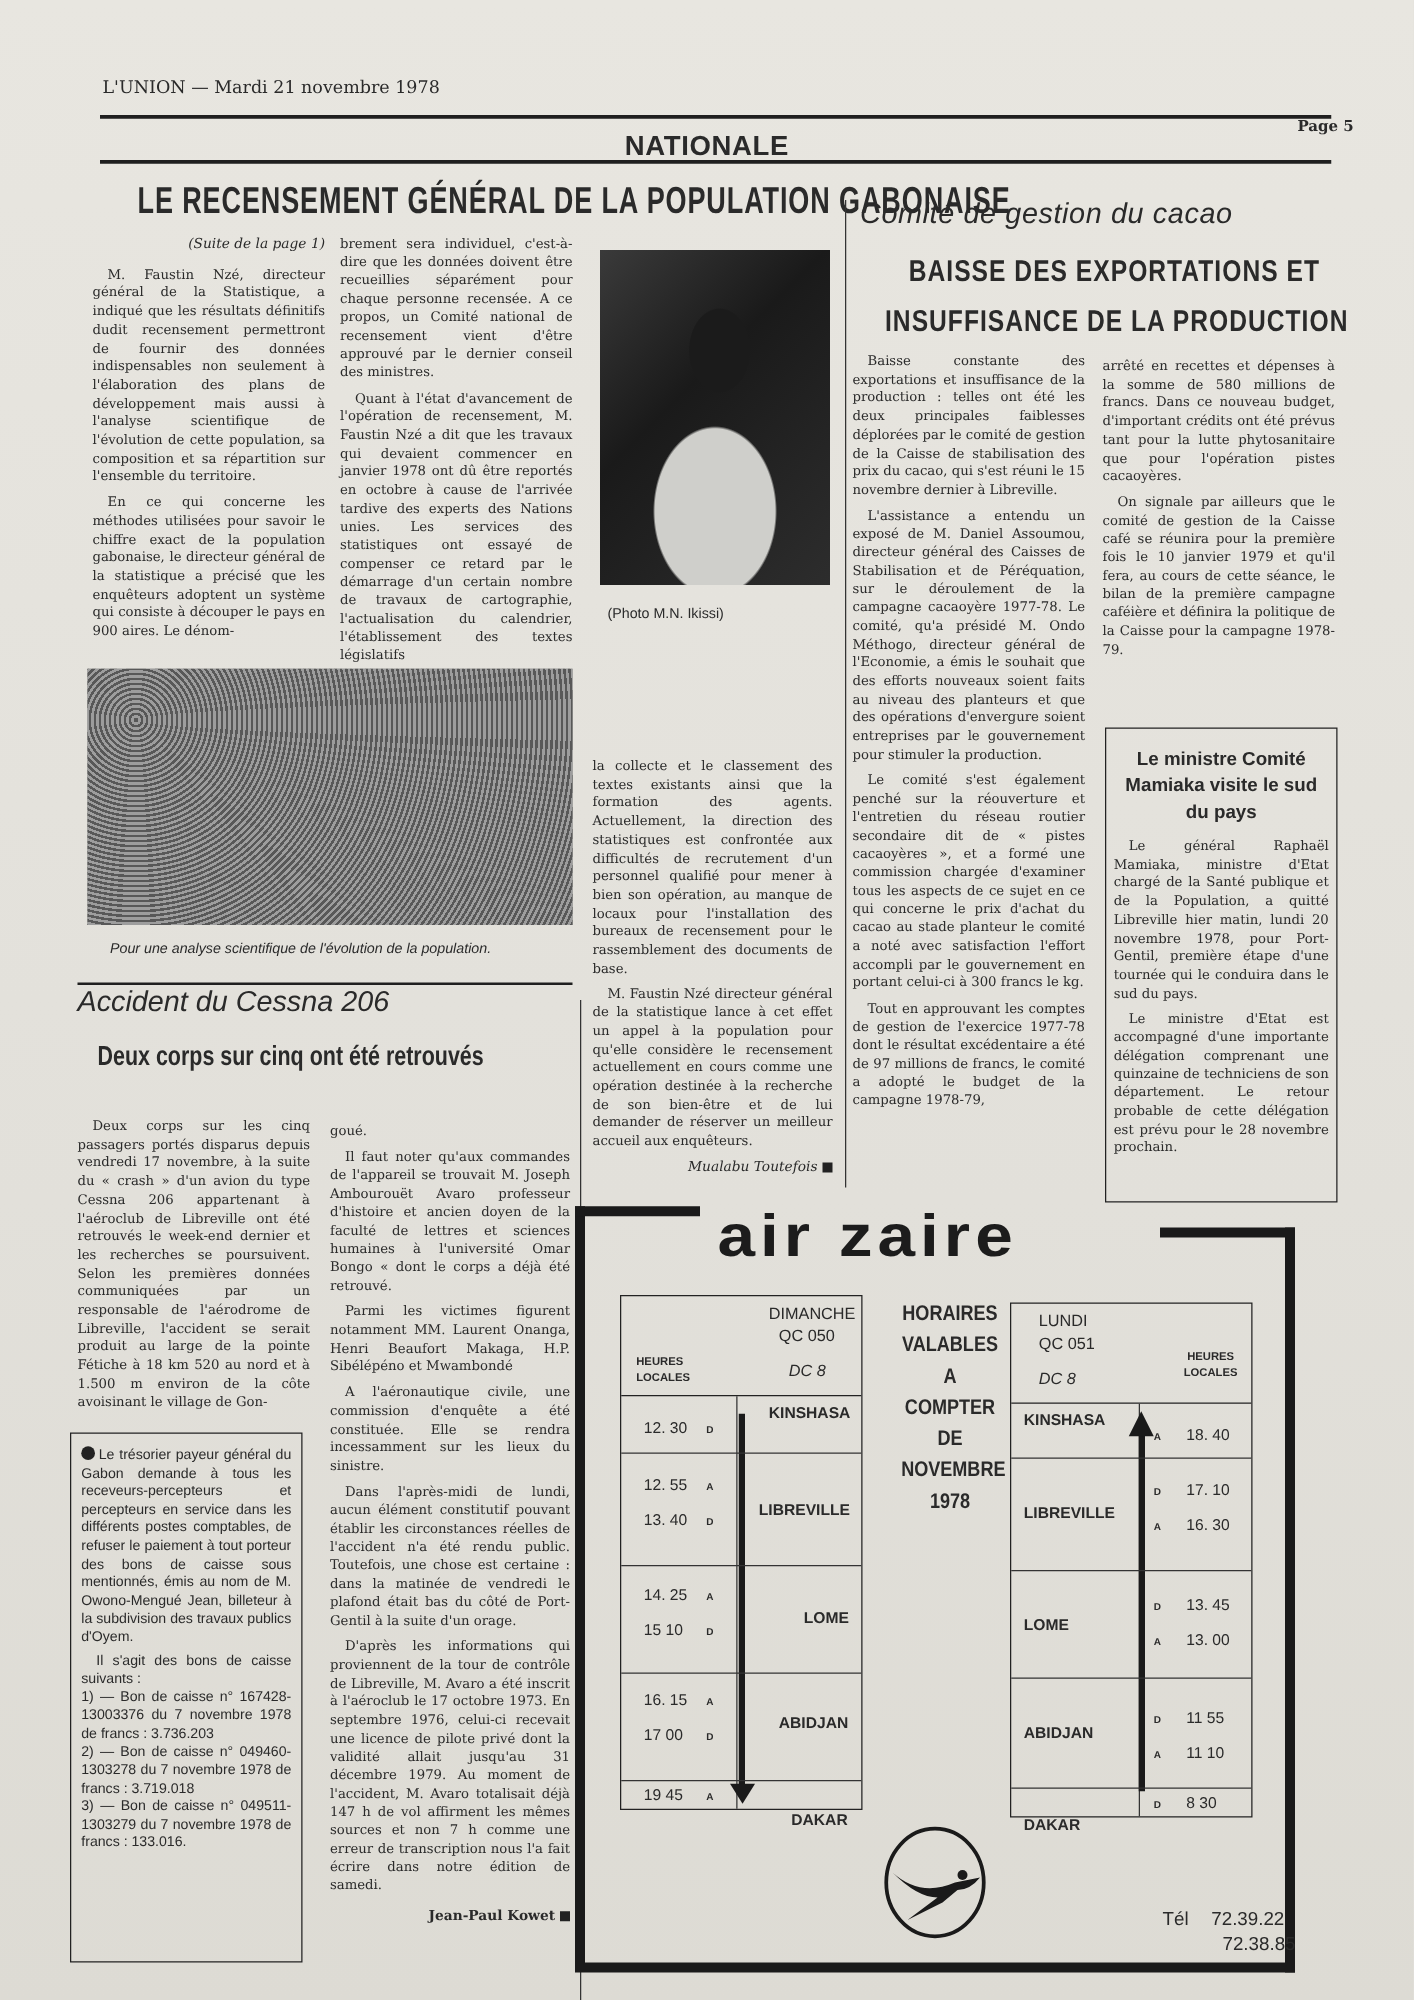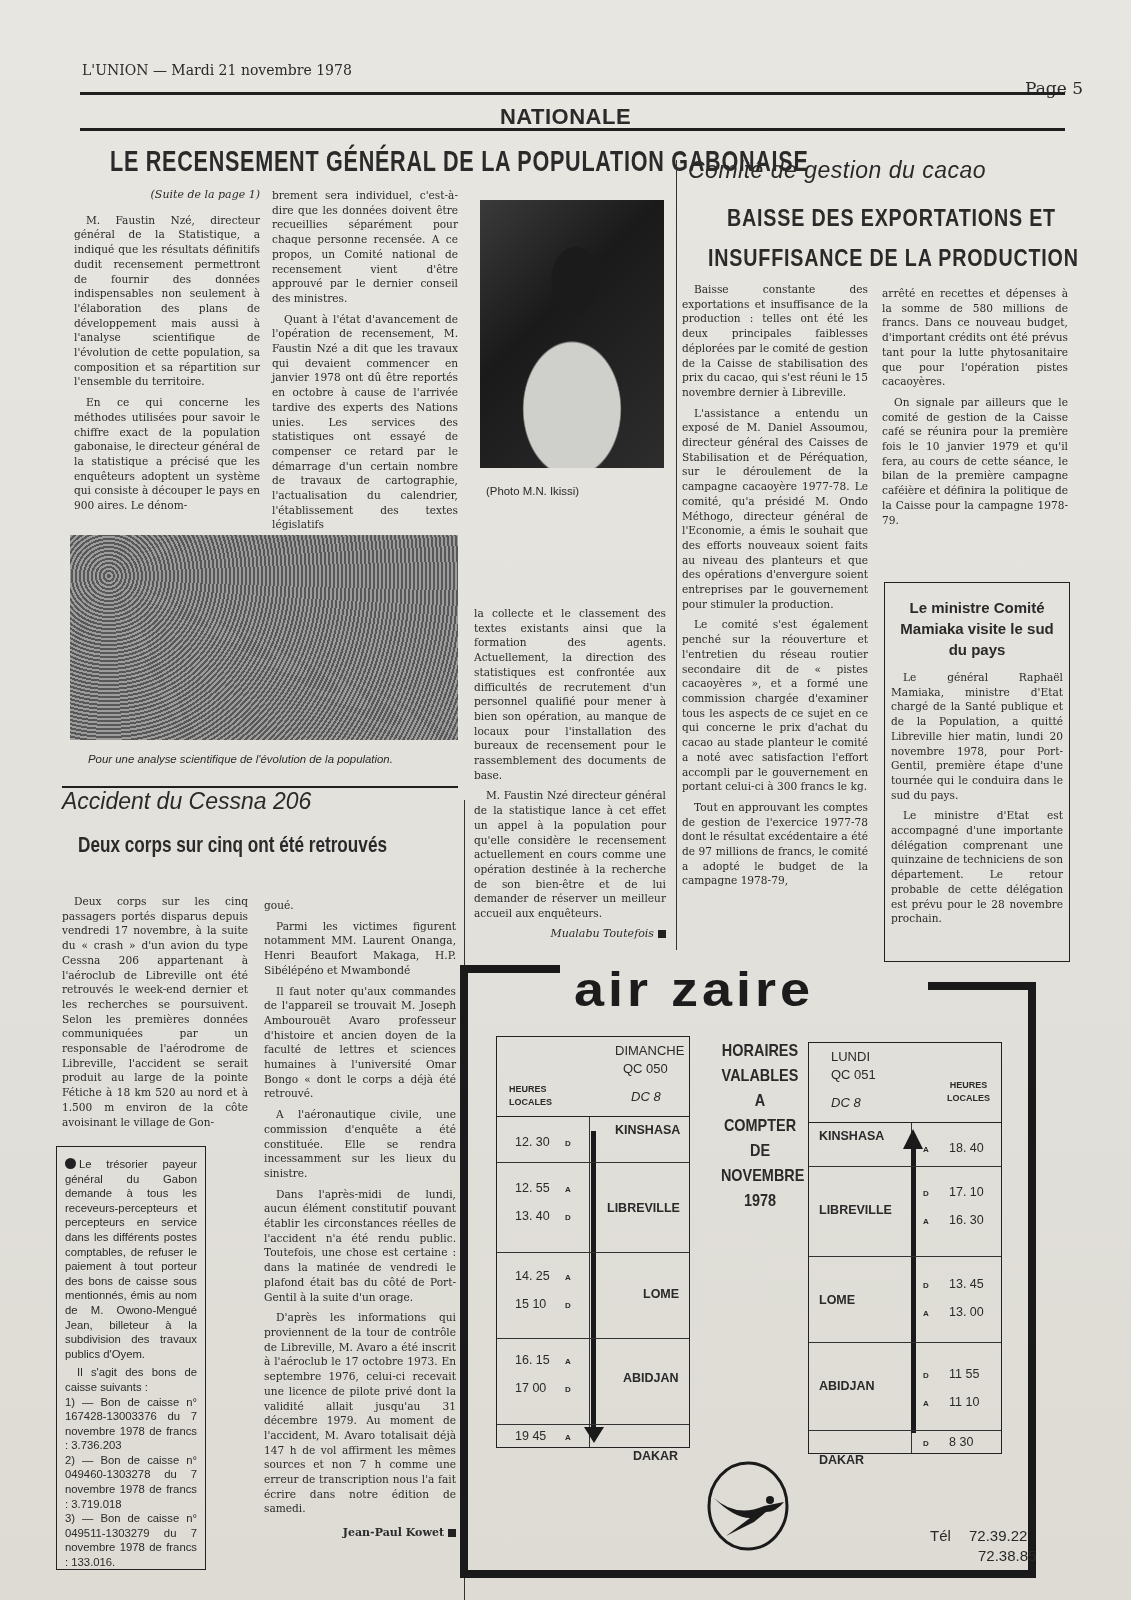--- a/index.html
+++ b/index.html
@@ -13,21 +13,21 @@
   }
   .page {
     position: absolute; left: 0; top: 0; width: 1131px; height: 1600px;
     background: linear-gradient(180deg, #e8e6e0 0%, #e2e0da 60%, #dddbd4 100%);
   }
   .abs { position: absolute; }
   .masthead {
     left: 82px; top: 62px; font-size: 14px; font-family: "DejaVu Serif", serif;
   }
   .pageno {
-    right: 48px; top: 78px; font-size: 17px; font-weight: normal; font-family: "DejaVu Serif", serif;
+    right: 48px; top: 94px; font-size: 12px; font-weight: bold; font-family: "DejaVu Serif", serif;
   }
   .rule { position: absolute; background: #1f1f1f; }
   .section-title {
     left: 0; width: 1131px; top: 104px; text-align: center;
     font-family: "Liberation Sans", sans-serif; font-weight: bold; font-size: 22px; letter-spacing: 0.5px;
   }
   .headline-condensed {
     font-family: "Liberation Sans", sans-serif; font-weight: bold;
     transform-origin: left top;
   }
@@ -183,29 +183,29 @@
 
   <div class="abs h-accident">Accident du Cessna 206</div>
   <div class="abs headline-condensed h-deux">Deux corps sur cinq ont été retrouvés</div>
 
   <div class="col" style="left:62px;top:894px;width:186px;">
     <p>Deux corps sur les cinq passagers portés disparus depuis vendredi 17 novembre, à la suite du « crash » d'un avion du type Cessna 206 appartenant à l'aéroclub de Libreville ont été retrouvés le week-end dernier et les recherches se poursuivent. Selon les premières données communiquées par un responsable de l'aérodrome de Libreville, l'accident se serait produit au large de la pointe Fétiche à 18 km 520 au nord et à 1.500 m environ de la côte avoisinant le village de Gon-</p>
   </div>
 
   <div class="col" style="left:264px;top:898px;width:192px;">
     <p class="noind">goué.</p>
+    <p>Il faut noter qu'aux commandes de l'appareil se trouvait M. Joseph Ambourouët Avaro professeur d'histoire et ancien doyen de la faculté de lettres et sciences humaines à l'université Omar Bongo « dont le corps a déjà été retrouvé.</p>
     <p>Parmi les victimes figurent notamment MM. Laurent Onanga, Henri Beaufort Makaga, H.P. Sibélépéno et Mwambondé</p>
-    <p>Il faut noter qu'aux commandes de l'appareil se trouvait M. Joseph Ambourouët Avaro professeur d'histoire et ancien doyen de la faculté de lettres et sciences humaines à l'université Omar Bongo « dont le corps a déjà été retrouvé.</p>
     <p>A l'aéronautique civile, une commission d'enquête a été constituée. Elle se rendra incessamment sur les lieux du sinistre.</p>
     <p>Dans l'après-midi de lundi, aucun élément constitutif pouvant établir les circonstances réelles de l'accident n'a été rendu public. Toutefois, une chose est certaine : dans la matinée de vendredi le plafond était bas du côté de Port-Gentil à la suite d'un orage.</p>
     <p>D'après les informations qui proviennent de la tour de contrôle de Libreville, M. Avaro a été inscrit à l'aéroclub le 17 octobre 1973. En septembre 1976, celui-ci recevait une licence de pilote privé dont la validité allait jusqu'au 31 décembre 1979. Au moment de l'accident, M. Avaro totalisait déjà 147 h de vol affirment les mêmes sources et non 7 h comme une erreur de transcription nous l'a fait écrire dans notre édition de samedi.</p>
     <div class="signature-bold" style="margin-top:10px;"><span>Jean-Paul Kowet</span><span class="square"></span></div>
   </div>
 
-  <div class="box box-sans" style="left:56px;top:1146px;width:150px;height:424px;padding:10px 8px 0 8px;text-align:justify;">
+  <div class="box box-sans" style="left:56px;top:1146px;width:186px;height:424px;padding:10px 8px 0 8px;text-align:justify;">
     <p style="text-indent:0;margin-bottom:4px;"><span class="dot"></span><span>Le trésorier payeur général du Gabon demande à tous les receveurs-percepteurs et percepteurs en service dans les différents postes comptables, de refuser le paiement à tout porteur des bons de caisse sous mentionnés, émis au nom de M. Owono-Mengué Jean, billeteur à la subdivision des travaux publics d'Oyem.</span></p>
     <p style="text-indent:12px;">Il s'agit des bons de caisse suivants :</p>
     <p>1) — Bon de caisse n° 167428-13003376 du 7 novembre 1978 de francs : 3.736.203</p>
     <p>2) — Bon de caisse n° 049460-1303278 du 7 novembre 1978 de francs : 3.719.018</p>
     <p>3) — Bon de caisse n° 049511-1303279 du 7 novembre 1978 de francs : 133.016.</p>
   </div>
 
   <div class="abs ad-frame-left"></div>
   <div class="abs ad-frame-top1"></div>
   <div class="abs ad-frame-top2"></div>

